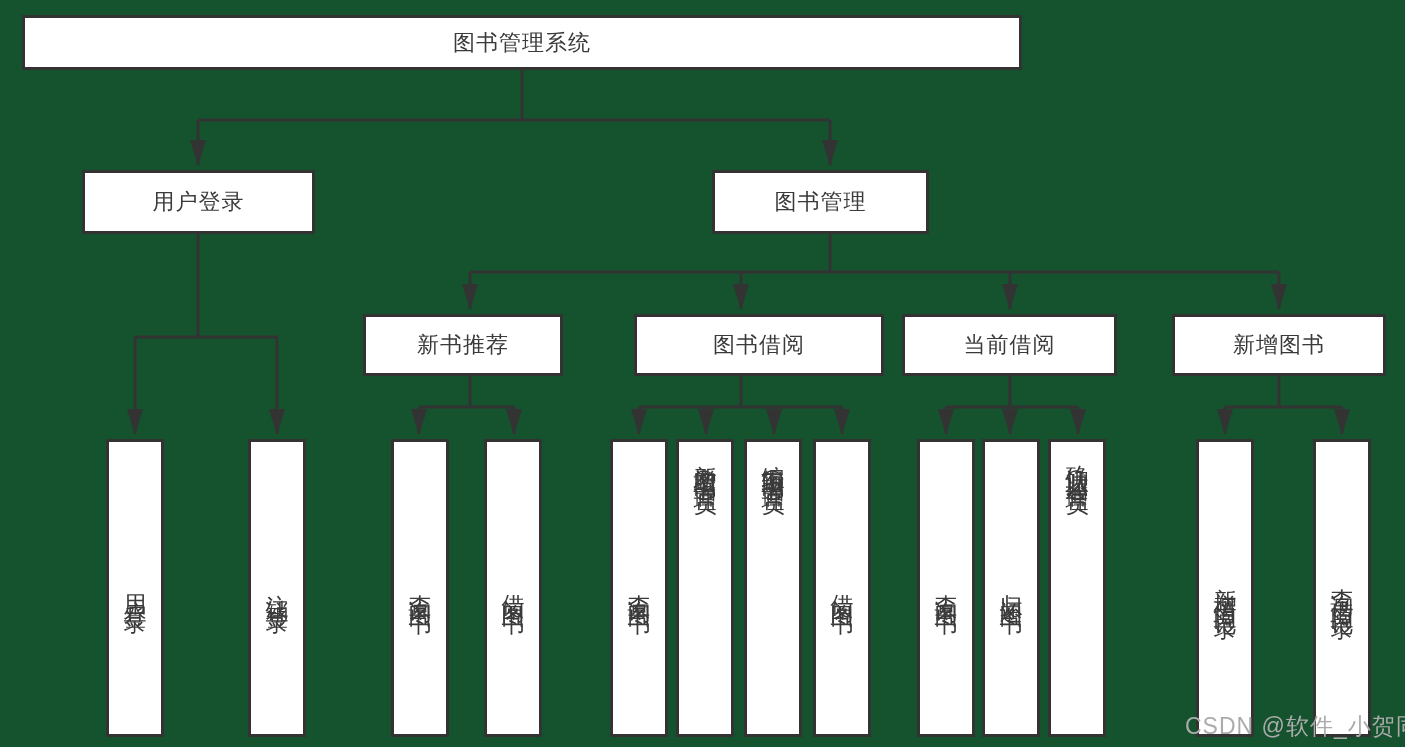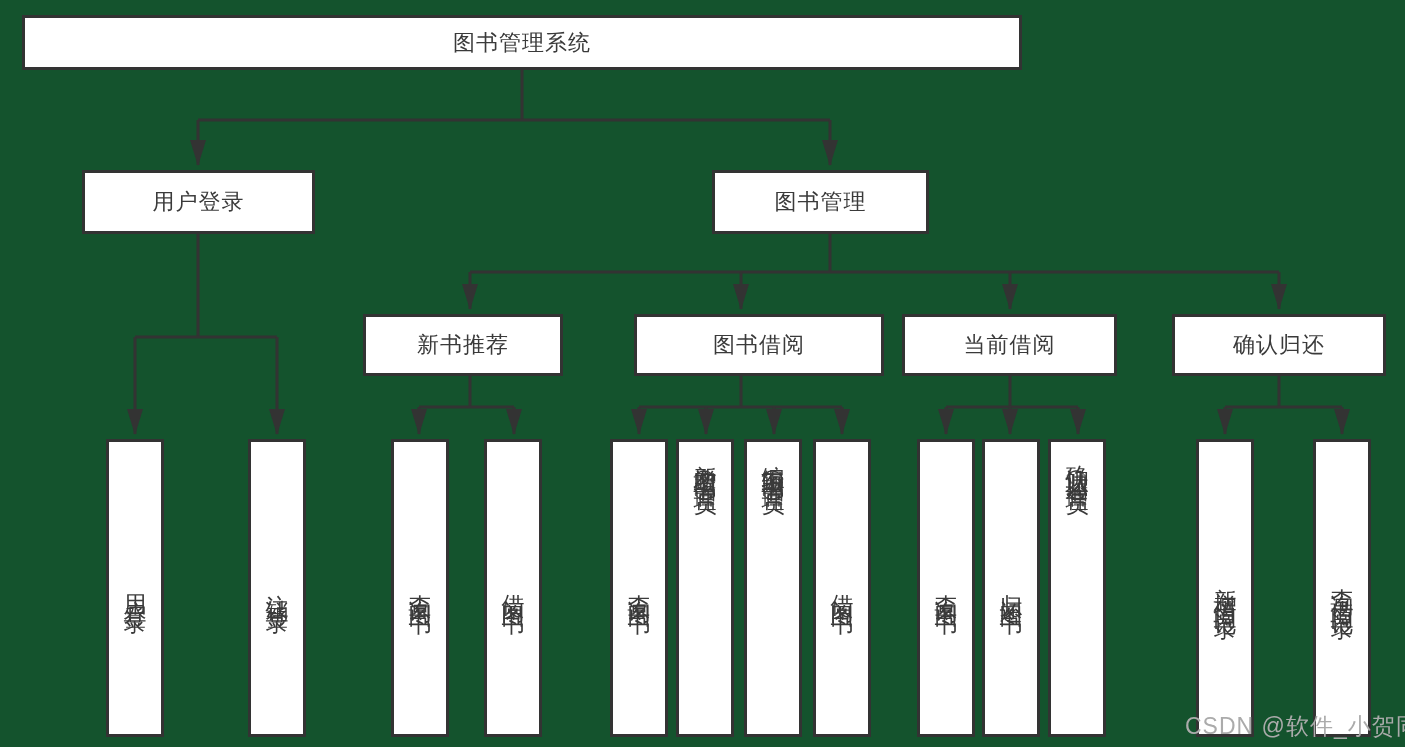--- a/index.html
+++ b/index.html
@@ -105,21 +105,21 @@
   </svg>
 
   <div class="box hbox" style="left:22px; top:15px; width:1000px; height:55px;">图书管理系统</div>
 
   <div class="box hbox" style="left:82px; top:170px; width:233px; height:64px;">用户登录</div>
   <div class="box hbox" style="left:712px; top:170px; width:217px; height:64px;">图书管理</div>
 
   <div class="box hbox" style="left:363px; top:314px; width:200px; height:62px;">新书推荐</div>
   <div class="box hbox" style="left:634px; top:314px; width:250px; height:62px;">图书借阅</div>
   <div class="box hbox" style="left:902px; top:314px; width:215px; height:62px;">当前借阅</div>
-  <div class="box hbox" style="left:1172px; top:314px; width:214px; height:62px;">确认归还</div>
+  <div class="box hbox" style="left:1172px; top:314px; width:214px; height:62px;">新增图书</div>
 
   <div class="box leaf" style="left:106px;">
     <span class="vtext">用户登录</span>
   </div>
   <div class="box leaf" style="left:248px;">
     <span class="vtext">注销登录</span>
   </div>
 
   <div class="box leaf" style="left:391px;">
     <span class="vtext">查询图书</span>

